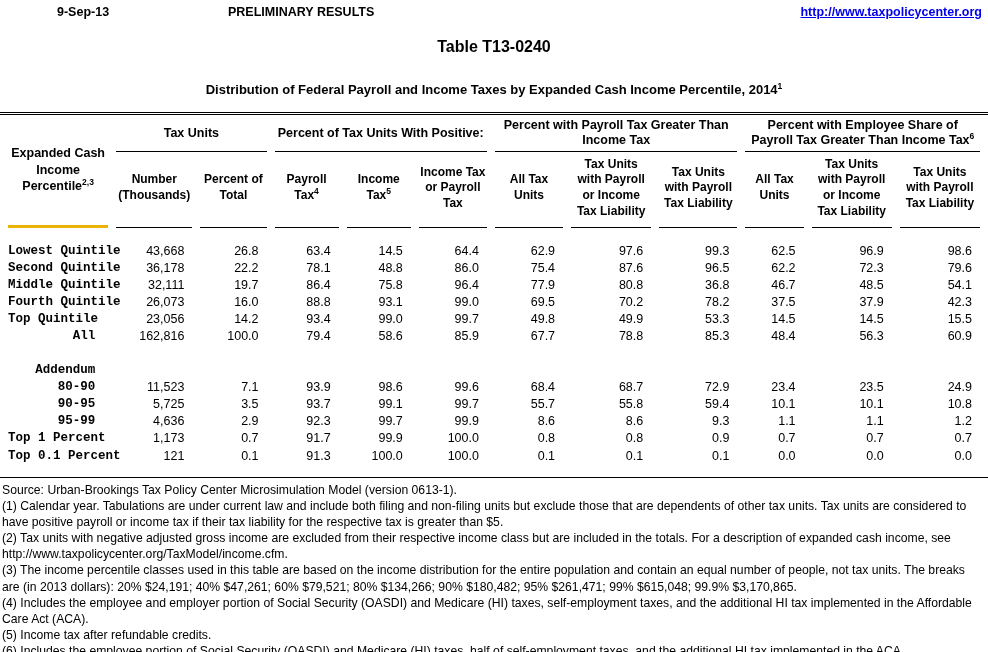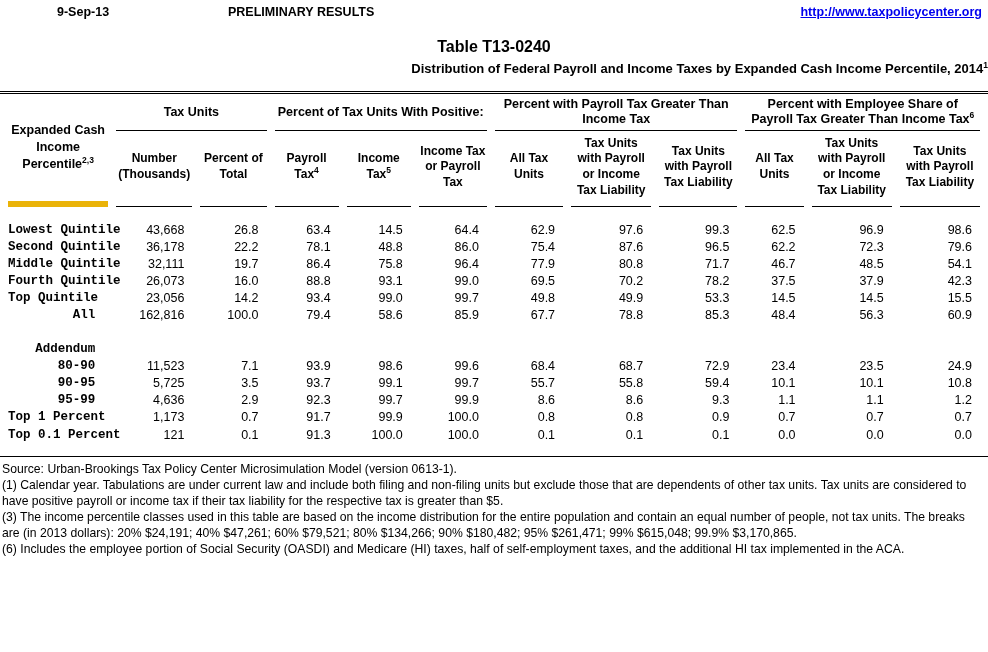--- a/index.html
+++ b/index.html
@@ -13,34 +13,34 @@
   sup { font-size: 8.5px; line-height: 0; }
 
   
   .topbar { position: relative; height: 22px; padding-top: 5px; font-weight: bold; font-size: 12.5px; }
   .topbar .date { position: absolute; left: 57px; }
   .topbar .status { position: absolute; left: 216px; margin-left: 12px; }
   .topbar .link { position: absolute; right: 6px; color: #0000ee; text-decoration: underline; font-weight: bold; }
 
   
   .title1 { text-align: center; font-weight: bold; font-size: 16px; margin-top: 16px; }
-  .title2 { text-align: right; font-weight: bold; font-size: 13px; margin-top: 5px; }
+  .title2 { text-align: center; font-weight: bold; font-size: 13px; margin-top: 26px; }
 
   
   .dbl-rule { height: 3px; border-top: 1px solid #000; border-bottom: 1px solid #000; margin-top: 15px; }
   .bottom-rule { border-top: 1px solid #000; }
 
   
   table.data {
     width: 988px; table-layout: fixed;
     border-collapse: separate; border-spacing: 8px 0;
     margin: 0;
   }
   th.stub-h {
-    border-bottom: 6px solid #eab308; font-weight: bold; font-size: 12.5px;
+    border-bottom: 3px solid #eab308; font-weight: bold; font-size: 12.5px;
     text-align: center; vertical-align: middle; line-height: 1.35;
   }
   th.group {
     border-bottom: 1px solid #000; font-weight: bold; font-size: 12.5px;
     text-align: center; vertical-align: middle; height: 33px; padding: 3px 1px 3px; line-height: 1.2;
   }
   th.col {
     border-bottom: 1px solid #000; font-weight: bold; font-size: 12px;
     text-align: center; vertical-align: middle; height: 76px; padding: 2px 0 5px; line-height: 1.3;
   }
@@ -139,21 +139,21 @@
       </tr>
       <tr>
         <td class="stub">Middle Quintile</td>
         <td>32,111</td>
         <td>19.7</td>
         <td>86.4</td>
         <td>75.8</td>
         <td>96.4</td>
         <td>77.9</td>
         <td>80.8</td>
-        <td>71.7</td>
+        <td>36.8</td>
         <td>46.7</td>
         <td>48.5</td>
         <td>54.1</td>
       </tr>
       <tr>
         <td class="stub">Fourth Quintile</td>
         <td>26,073</td>
         <td>16.0</td>
         <td>88.8</td>
         <td>93.1</td>
@@ -281,15 +281,18 @@
         <td>0.0</td>
       </tr>
     </tbody>
 </table>
 
 <div class="bottom-rule"></div>
 
 <div class="footnotes">
   <p>Source: Urban-Brookings Tax Policy Center Microsimulation Model (version 0613-1).</p>
 <p>(1) Calendar year. Tabulations are under current law and include both filing and non-filing units but exclude those that are dependents of other tax units.  Tax units are considered to have positive payroll or income tax if their tax liability for the respective tax is greater than $5.</p>
+    <p>(2) Tax units with negative adjusted gross income are excluded from their respective income class but are included in the totals. For a description of expanded cash income, see http://www.taxpolicycenter.org/TaxModel/income.cfm.</p>
     <p>(3) The income percentile classes used in this table are based on the income distribution for the entire population and contain an equal number of people, not tax units. The breaks are (in 2013 dollars): 20% $24,191; 40% $47,261; 60% $79,521; 80% $134,266; 90% $180,482; 95% $261,471; 99% $615,048; 99.9% $3,170,865.</p>
+    <p>(4) Includes the employee and employer portion of Social Security (OASDI) and Medicare (HI) taxes, self-employment taxes, and the additional HI tax implemented in the Affordable Care Act (ACA).</p>
+    <p>(5) Income tax after refundable credits.</p>
     <p>(6) Includes the employee portion of Social Security (OASDI) and Medicare (HI) taxes, half of self-employment taxes, and the additional HI tax implemented in the ACA.</p>
   </div>
 
 </body></html>

